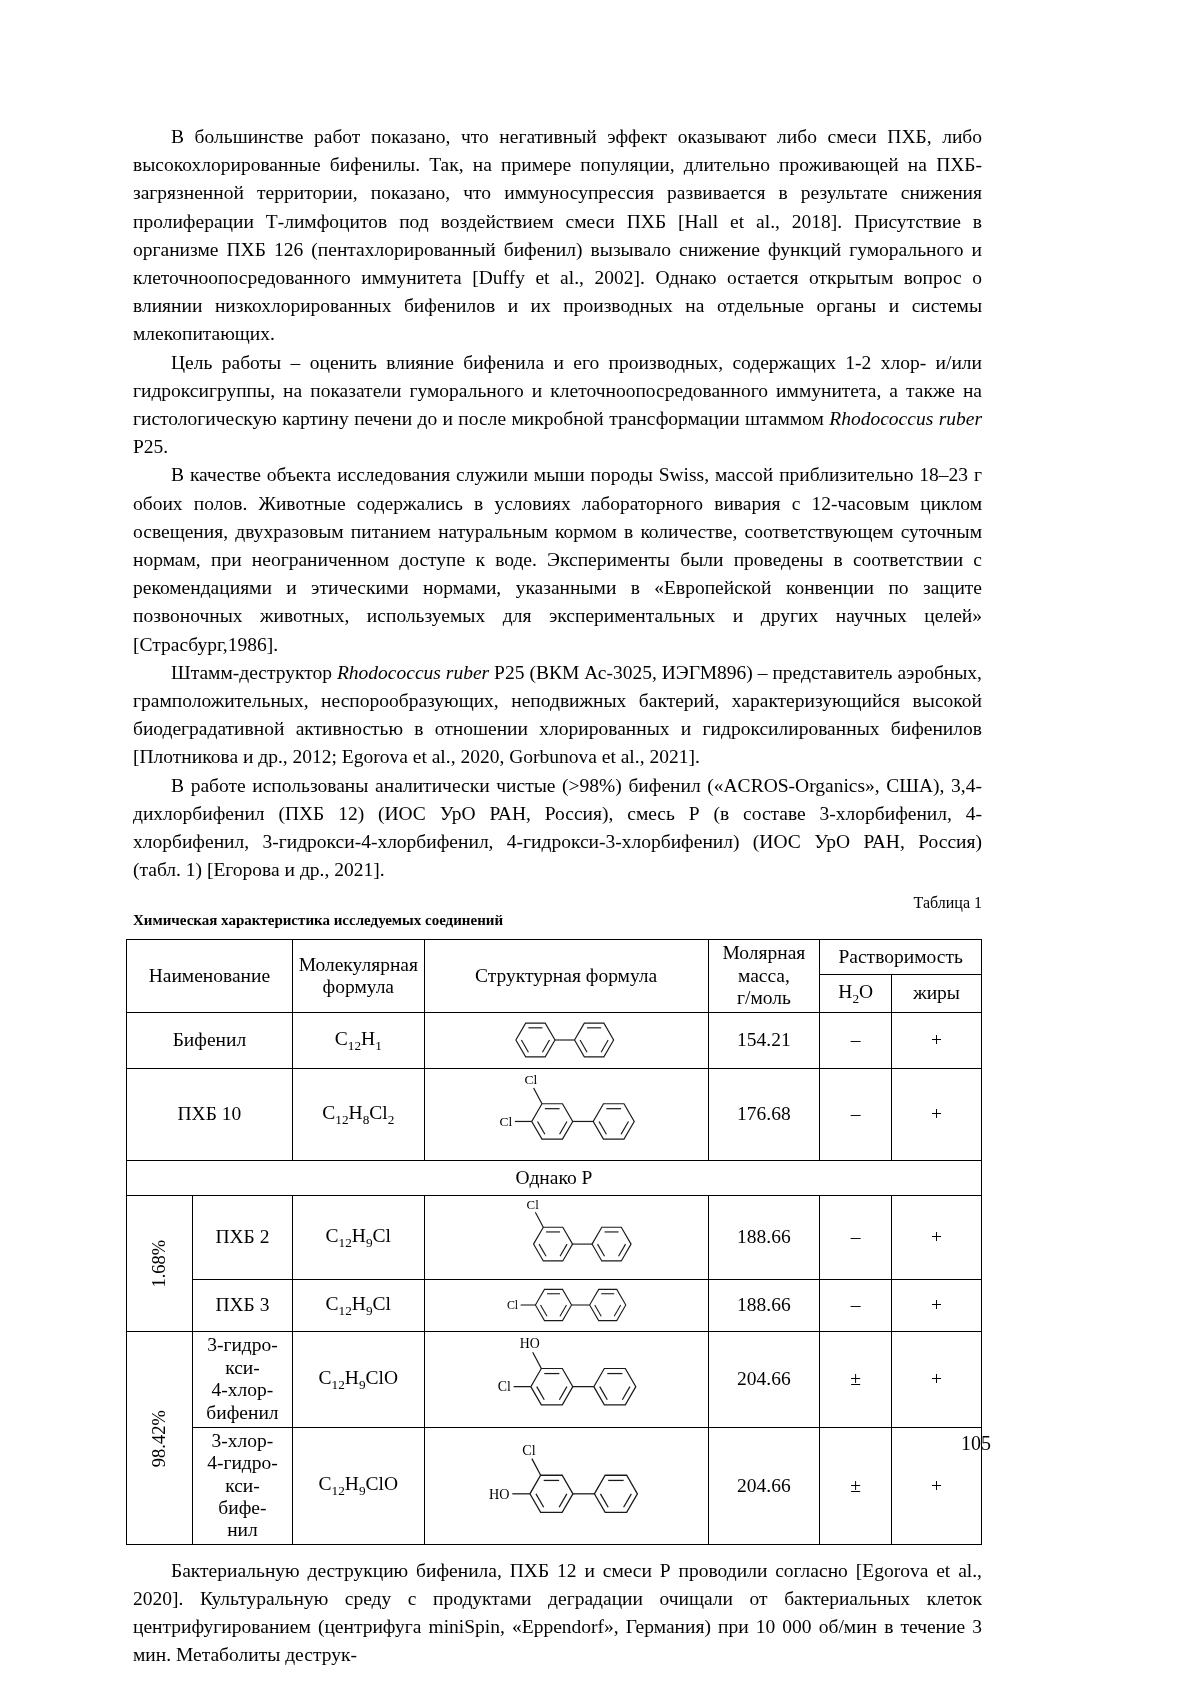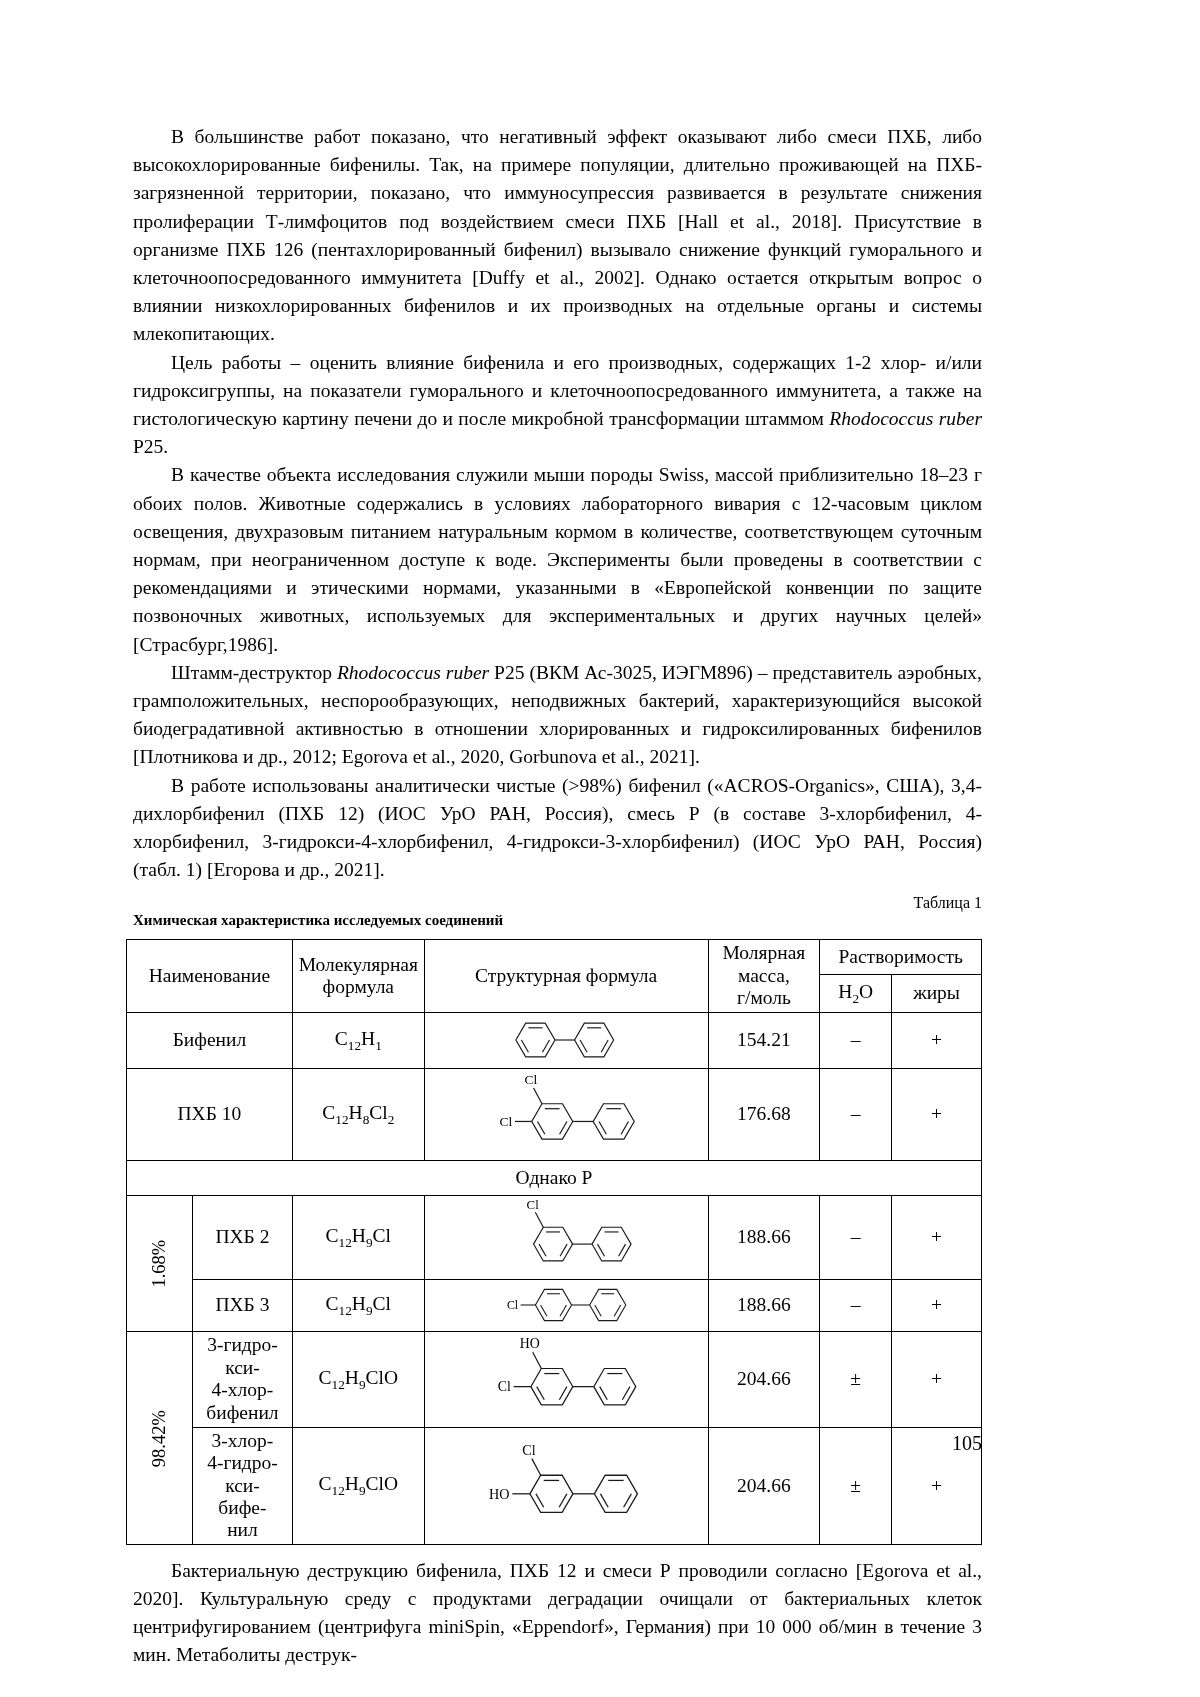--- a/index.html
+++ b/index.html
@@ -15,21 +15,21 @@
   table.tbl th,table.tbl td{border:1px solid #000;font-weight:normal;font-size:19.5px;
     text-align:center;vertical-align:middle;padding:2px 4px;line-height:1.15;}
   .pre{white-space:pre-line;}
   .group-row td{text-align:left;padding-left:26px;height:30px;}
   .rotcell span{display:inline-block;transform:rotate(-90deg);white-space:nowrap;font-size:18.5px;}
   sub{font-size:0.68em;}
   svg.structure{display:block;margin:0 auto;}
   svg.structure polygon{fill:none;stroke:#1a1a1a;stroke-width:1.3;}
   svg.structure line{stroke:#1a1a1a;stroke-width:1.3;}
   svg.structure text{font-family:"Liberation Serif",serif;font-size:14.5px;fill:#000;}
-  .page-num{position:absolute;left:133px;top:1432px;width:849px;text-align:right;font-size:20px;}
+  .page-num{position:absolute;left:142px;top:1432px;width:849px;text-align:right;font-size:20px;}
 </style>
 </head>
 <body>
 
 <div class="content">
 
   <p class="para">В большинстве работ показано, что негативный эффект оказывают либо смеси ПХБ, либо высокохлорированные бифенилы. Так, на примере популяции, длительно проживающей на ПХБ-загрязненной территории, показано, что иммуносупрессия развивается в результате снижения пролиферации Т-лимфоцитов под воздействием смеси ПХБ [Hall et al., 2018]. Присутствие в организме ПХБ 126 (пентахлорированный бифенил) вызывало снижение функций гуморального и клеточноопосредованного иммунитета [Duffy et al., 2002]. Однако остается открытым вопрос о влиянии низкохлорированных бифенилов и их производных на отдельные органы и системы млекопитающих.</p>
 
   <p class="para"><span>Цель работы – оценить влияние бифенила и его производных, содержащих 1-2 хлор- и/или гидроксигруппы, на показатели гуморального и клеточноопосредованного иммунитета, а также на гистологическую картину печени до и после микробной трансформации штаммом </span><span class="it">Rhodococcus ruber</span><span> Р25.</span></p>
 

